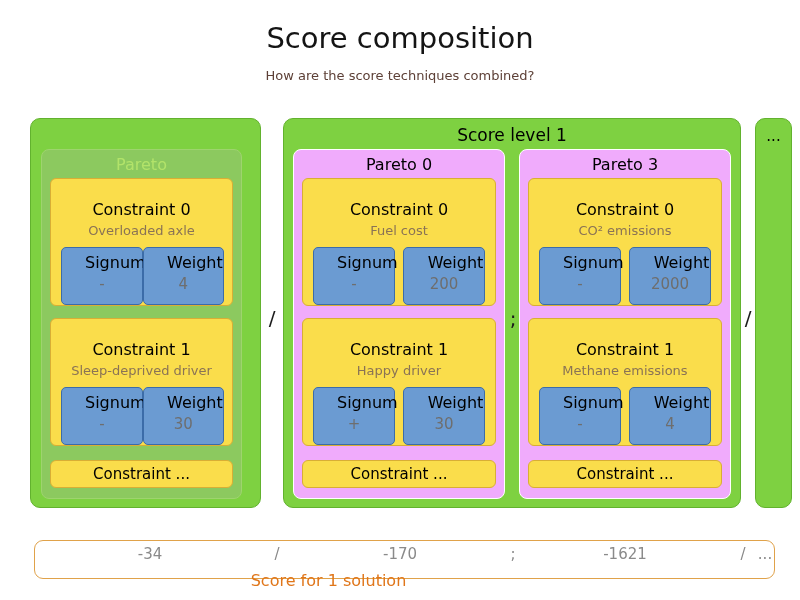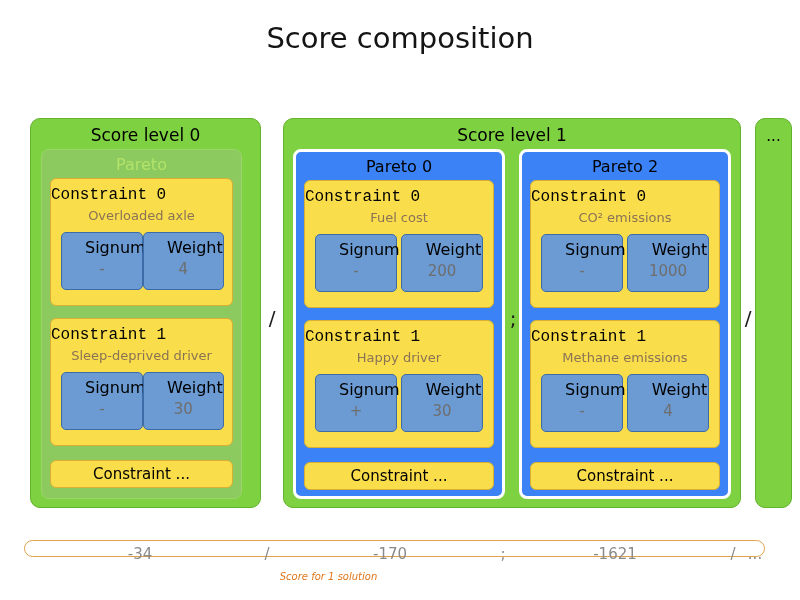--- a/index.html
+++ b/index.html
@@ -13,63 +13,63 @@
               font-size:13px; color:#5d4037; }
 
   .level { position:absolute; top:118px; height:390px; background:#7ed141;
            border:1px solid #62b22e; border-radius:10px; }
   .level0 { left:30px; width:231px; }
   .level1 { left:283px; width:458px; }
   .level-label { text-align:center; font-size:17px; color:#000; padding-top:6px; height:30px; }
 
   .pareto { position:absolute; top:30px; height:350px; border-radius:8px; }
   .pareto-green { left:10px; right:18px; background:#8cc95f; border:1px solid #9ed46e; }
-  .pareto-purple { width:212px; background:#3b82f6; border:3px solid #ffffff; }
+  .pareto-purple { width:212px; background:#f0abfc; border:1px solid #ffffff; }
   .pareto-p0 { left:9px; }
   .pareto-p1 { right:9px; }
   .pareto-label { text-align:center; font-size:16px; height:28px; padding-top:5px; color:#000; }
   .pareto-label.light-green { color:#b2e36a; }
 
   .constraint { margin:0 8px 12px; background:#fadd4b; border:1px solid #d8ae35;
                 border-radius:6px; height:128px; }
-  .constraint-title { text-align:left; font-size:16px; padding-top:7px; color:#000;font-family:Liberation Mono, monospace; }
+  .constraint-title { text-align:center; font-size:16px; padding-top:21px; color:#000; }
   .constraint-sub { text-align:center; font-size:13px; padding-top:4px; color:#8a7355; }
   .sw-row { display:flex; justify-content:space-between; padding:9px 10px 0; }
   .swbox { width:82px; height:58px; background:#6b9bd2; border:1px solid #3c6ca8;
            border-radius:5px; text-align:center; }
   .sw-label { font-size:16px; padding-top:5px; color:#000;padding-left:23px; }
   .sw-value { font-size:15px; padding-top:3px; color:#6e6e6e; }
 
   .constraint-more { margin:14px 8px 0; background:#fadd4b; border:1px solid #d8ae35;
                      border-radius:6px; height:28px; line-height:26px; text-align:center;
                      font-size:15px; color:#000; }
 
   .big-sep { position:absolute; top:306px; transform:translateX(-50%);
              font-size:20px; color:#1a1a1a; }
 
   .more-bar { position:absolute; top:118px; left:755px; width:37px; height:390px;
               background:#7ed141; border:1px solid #62b22e; border-radius:10px; }
   .more-bar .ellipsis { text-align:center; font-size:15px; color:#000; padding-top:8px; }
 
-  .score-bar { position:absolute; left:24px; top:540px; width:741px; height:17px;
+  .score-bar { position:absolute; left:34px; top:540px; width:741px; height:39px;
                background:#ffffff; border:1px solid #e0a24a; border-radius:9px; }
   .bar-item { position:absolute; top:3px; transform:translateX(-50%);
               font-size:15px; color:#8a8a8a; line-height:20px; }
   .caption { position:absolute; top:571px; left:0; width:657px; text-align:center;
-             font-size:10px; color:#e0761a;font-style:italic; }
+             font-size:16px; color:#e0761a; }
 </style>
 </head>
 <body>
 
 <div class="stage">
 
   <div class="title">Score composition</div>
+  <div class="subtitle">How are the score techniques combined?</div>
 
   <div class="level level0">
-    <div class="level-label">Score level 0</div>
     <div class="pareto pareto-green">
       <div class="pareto-label light-green">Pareto</div>
 
       <div class="constraint">
         <div class="constraint-title">Constraint 0</div>
         <div class="constraint-sub">Overloaded axle</div>
         <div class="sw-row">
           <div class="swbox">
             <div class="sw-label">Signum</div>
             <div class="sw-value">-</div>
@@ -137,33 +137,33 @@
           </div>
         </div>
       </div>
 
       <div class="constraint-more">Constraint ...</div>
     </div>
 
     <div class="big-sep" style="left:229px; top:188px;">;</div>
 
     <div class="pareto pareto-purple pareto-p1">
-      <div class="pareto-label">Pareto 2</div>
+      <div class="pareto-label">Pareto 3</div>
 
       <div class="constraint">
         <div class="constraint-title">Constraint 0</div>
         <div class="constraint-sub">CO² emissions</div>
         <div class="sw-row">
           <div class="swbox">
             <div class="sw-label">Signum</div>
             <div class="sw-value">-</div>
           </div>
           <div class="swbox">
             <div class="sw-label">Weight</div>
-            <div class="sw-value">1000</div>
+            <div class="sw-value">2000</div>
           </div>
         </div>
       </div>
 
       <div class="constraint">
         <div class="constraint-title">Constraint 1</div>
         <div class="constraint-sub">Methane emissions</div>
         <div class="sw-row">
           <div class="swbox">
             <div class="sw-label">Signum</div>

